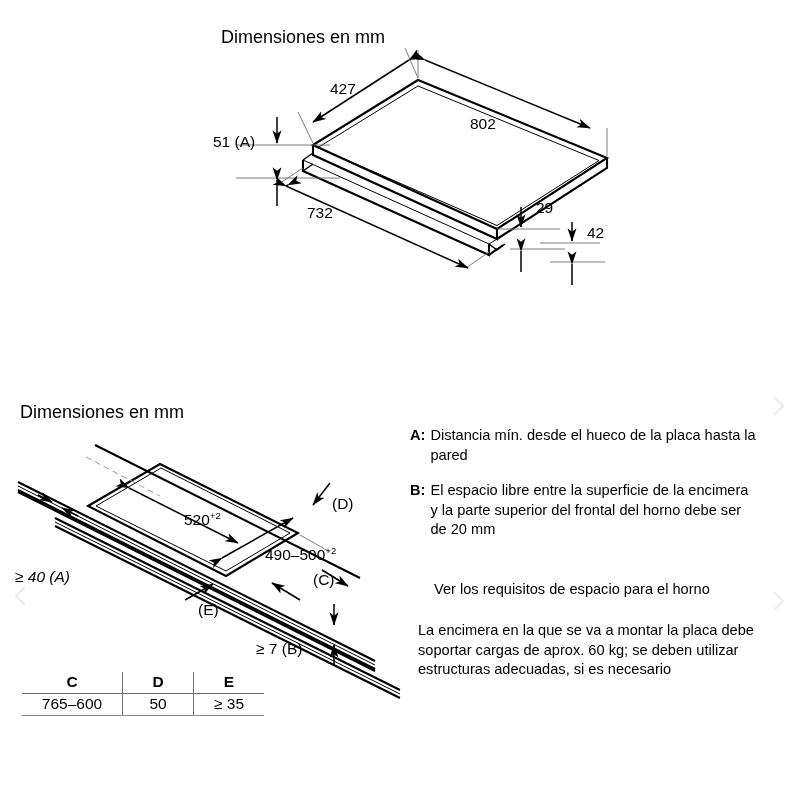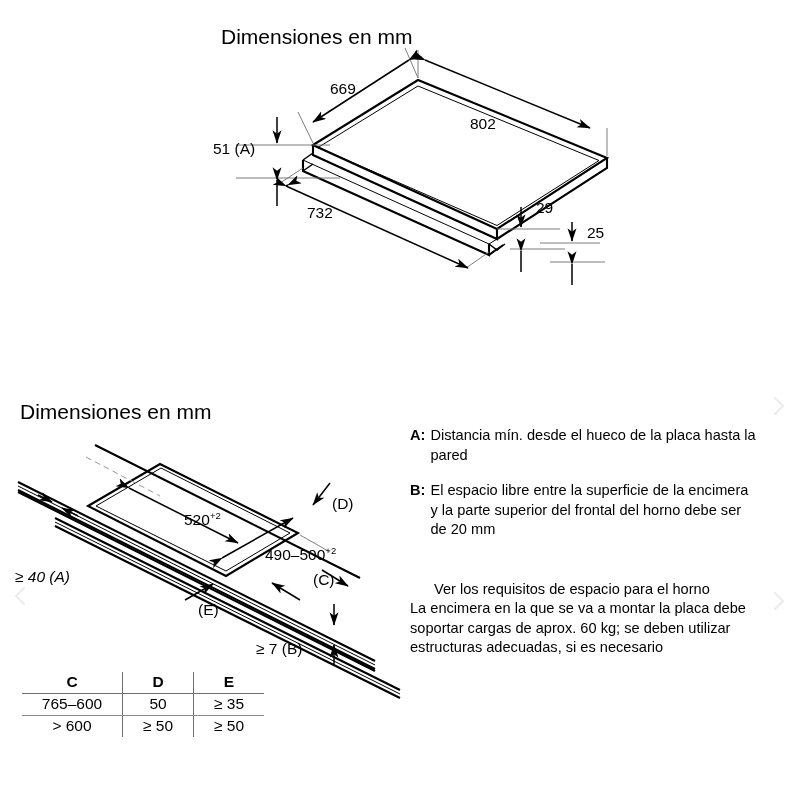--- a/index.html
+++ b/index.html
@@ -17,21 +17,21 @@
   }
   .page {
     position: absolute;
     inset: 0;
     width: 800px;
     height: 800px;
   }
   .abs { position: absolute; }
 
   .heading {
-    font-size: 21px;
+    font-size: 18px;
     line-height: 18px;
     color: #000;
     white-space: nowrap;
   }
   .dimlabel {
     font-size: 15.5px;
     line-height: 18px;
     white-space: nowrap;
   }
   .sup {
@@ -186,26 +186,26 @@
     </g>
 
     <g>
       <line class="ext" x1="540" y1="243" x2="600" y2="243"></line>
       <line class="ext" x1="550" y1="262" x2="605" y2="262"></line>
       <line class="ln med" x1="572" y1="222" x2="572" y2="241" marker-end="url(#ah)"></line>
       <line class="ln med" x1="572" y1="264" x2="572" y2="285" marker-start="url(#ah)"></line>
     </g>
   </svg>
 
-  <div class="abs dimlabel" style="left:330px; top:80px;">669</div>
+  <div class="abs dimlabel" style="left:330px; top:80px;">427</div>
   <div class="abs dimlabel" style="left:470px; top:80px;margin-top:35px;">802</div>
-  <div class="abs dimlabel" style="left:213px; top:140px;text-align:center;"><span>51 (A)</span></div>
+  <div class="abs dimlabel" style="left:213px; top:133px;text-align:center;"><span>51 (A)</span></div>
   <div class="abs dimlabel" style="left:307px; top:204px;">732</div>
   <div class="abs dimlabel" style="left:536px; top:199px;">29</div>
-  <div class="abs dimlabel" style="left:587px; top:224px;">25</div>
+  <div class="abs dimlabel" style="left:587px; top:224px;">42</div>
 
 
   <div class="abs heading" style="left:20px; top:403px;">Dimensiones en mm</div>
 
   <svg class="abs" style="left:0px; top:400px;" width="400" height="270" viewBox="0 0 400 270">
     <defs>
       <marker id="bh" markerWidth="9" markerHeight="9" refX="8.5" refY="3" orient="auto" markerUnits="strokeWidth">
         <path d="M0,0 L9,3 L0,6 L2.3,3 z" class="arrowfill"></path>
       </marker>
     </defs>
@@ -289,44 +289,39 @@
     <div class="note note-row" style="margin-bottom:16px;">
       <span class="key">A:</span>
       <span class="body">Distancia mín. desde el hueco de la placa hasta la pared</span>
     </div>
 
     <div class="note note-row" style="margin-bottom:40px;">
       <span class="key">B:</span>
       <span class="body">El espacio libre entre la superficie de la encimera y la parte superior del frontal del horno debe ser de 20 mm</span>
     </div>
 
-    <div class="note" style="margin-left:24px; ">Ver los requisitos de espacio para el horno</div>
-
-    <div class="note" style="margin-left:0px;">La encimera en la que se va a montar la placa debe soportar cargas de aprox. 60 kg; se deben utilizar estructuras adecuadas, si es necesario</div>
+    <div class="note" style="margin-left:24px; margin-bottom:22px;">Ver los requisitos de espacio para el horno</div>
+
+    <div class="note" style="margin-left:8px;">La encimera en la que se va a montar la placa debe soportar cargas de aprox. 60 kg; se deben utilizar estructuras adecuadas, si es necesario</div>
   </div>
 
   <table class="spec-table abs" style="left:22px; top:672px;">
     <thead>
       <tr>
         <th class="c0">C</th>
         <th class="c1 sep">D</th>
         <th class="c2 sep">E</th>
       </tr>
     </thead>
     <tbody>
       <tr>
         <td class="c0">765–600</td>
         <td class="c1 sep">50</td>
         <td class="c2 sep">≥ 35</td>
       </tr>
-      <tr>
-        <td class="c0">&gt; 600</td>
-        <td class="c1 sep">≥ 50</td>
-        <td class="c2 sep">≥ 50</td>
-      </tr>
     </tbody>
   </table>
 
   <svg class="abs" style="left:770px; top:395px;" width="20" height="22">
     <polyline class="chev" points="5,3 13,11 5,19"></polyline>
   </svg>
   <svg class="abs" style="left:770px; top:590px;" width="20" height="22">
     <polyline class="chev" points="5,3 13,11 5,19"></polyline>
   </svg>
   <svg class="abs" style="left:10px; top:585px;" width="20" height="22">

